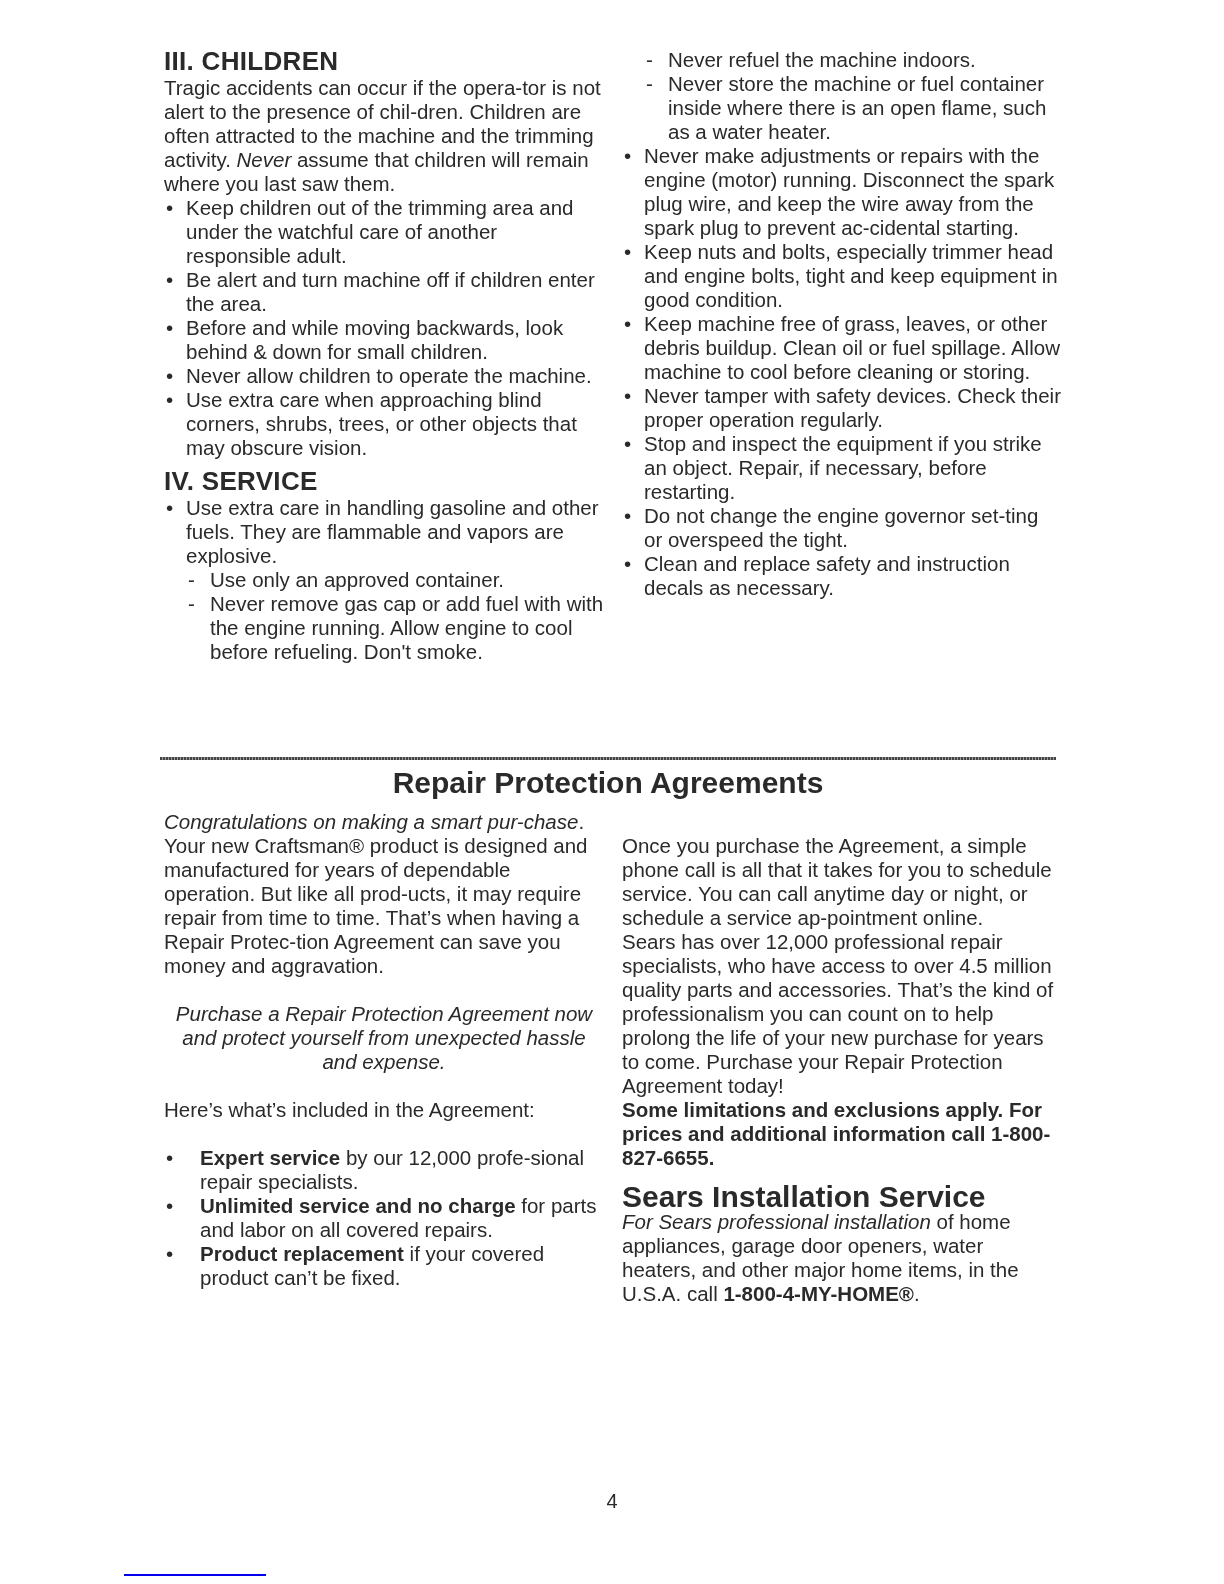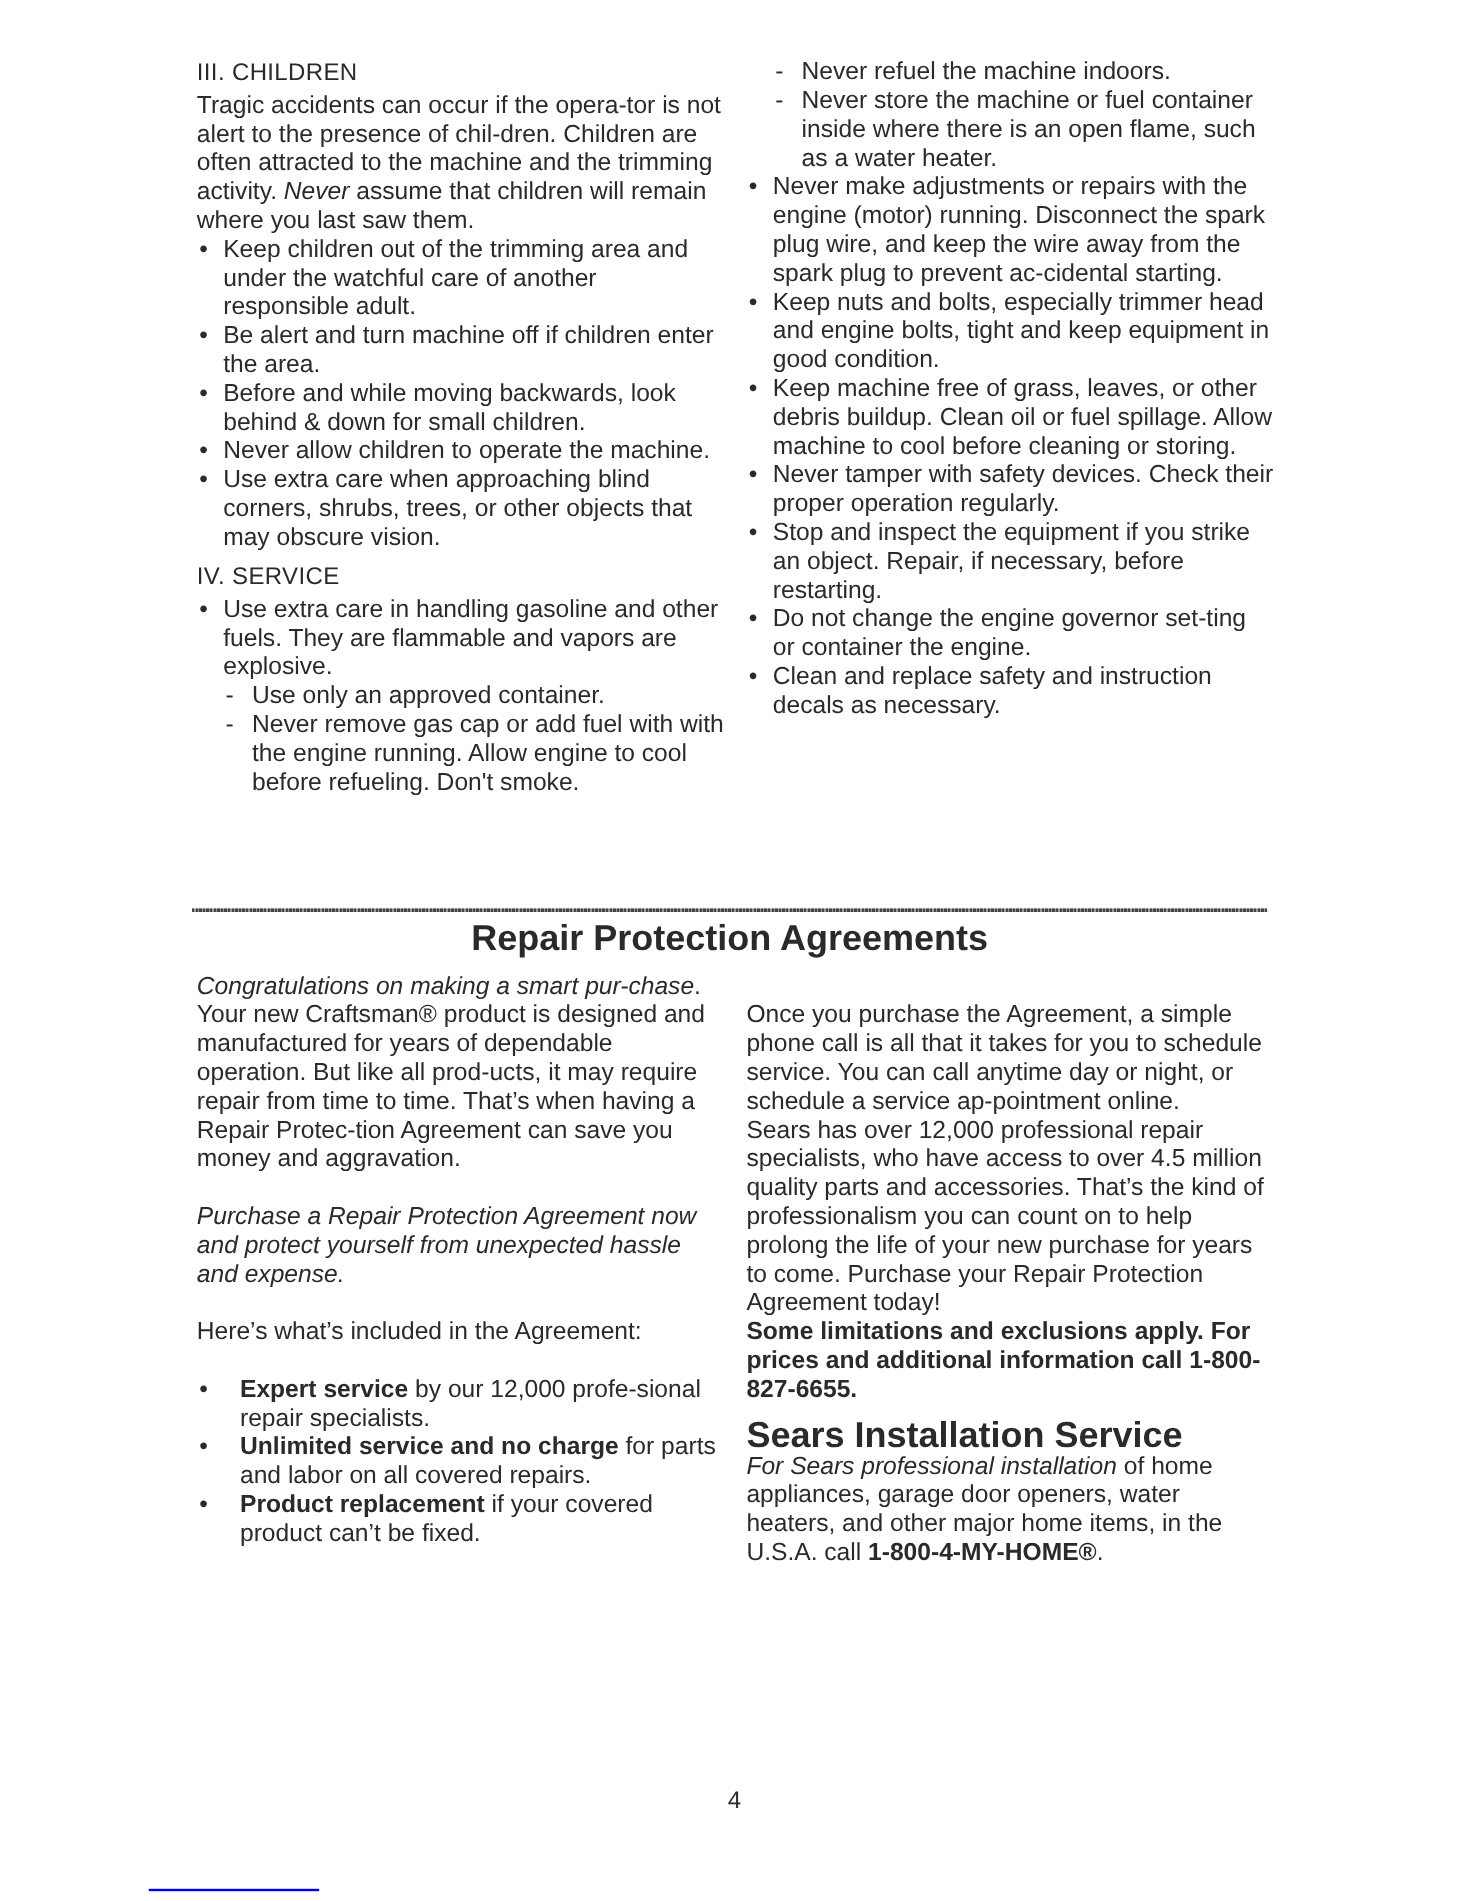--- a/index.html
+++ b/index.html
@@ -5,40 +5,40 @@
   html, body { margin: 0; padding: 0; background: #ffffff; }
   body {
     width: 1224px; height: 1584px; position: relative; overflow: hidden;
     font-family: "Liberation Sans", sans-serif; color: #2a2a2a;
   }
   .col { position: absolute; font-size: 20.5px; line-height: 24px; }
   .col-l1 { left: 164px; top: 48px; width: 440px; }
   .col-r1 { left: 622px; top: 48px; width: 440px; }
   .col-l2 { left: 164px; top: 810px; width: 440px; }
   .col-r2 { left: 622px; top: 810px; width: 440px; }
-  h2.sec { font-size: 20px; font-weight: normal; margin: 0 0 2px 0; line-height: 26px; letter-spacing: 0.3px; }
+  h2.sec { font-size: 26px; font-weight: bold; margin: 0 0 2px 0; line-height: 26px; letter-spacing: 0.3px; }
   p { margin: 0; }
   .bl { position: relative; padding-left: 22px; }
   .bl::before { content: "\2022"; position: absolute; left: 2px; top: 0; }
   .dl { position: relative; padding-left: 46px; }
   .dl::before { content: "-"; position: absolute; left: 24px; top: 0; }
   .bl2 { position: relative; padding-left: 36px; }
   .bl2::before { content: "\2022"; position: absolute; left: 2px; top: 0; }
   .gap { height: 24px; }
   .rule {
     position: absolute; left: 160px; top: 757px; width: 896px; height: 3px;
     background: repeating-linear-gradient(90deg, #444 0 2px, #999 2px 3px);
   }
   .center-title {
     position: absolute; left: 160px; top: 770px; width: 896px; text-align: center;
     font-size: 30px; font-weight: bold; line-height: 26px;
   }
   .pagenum { position: absolute; left: 0; width: 1224px; top: 1490px; text-align: center; font-size: 20px; }
   .blue-line { position: absolute; left: 124px; top: 1574px; width: 142px; height: 2px; background: #0000ee; }
-  i, .it { font-style: italic; }
+  i, .it { font-style: italic; text-align: center; }
   b { font-weight: bold; }
   h3.sub { font-size: 30px; font-weight: bold; margin: 0; line-height: 26px; }
 </style>
 </head>
 <body>
 
 <div class="col col-l1">
   <h2 class="sec">III.  CHILDREN</h2>
   <p><span>Tragic accidents can occur if the opera-tor is not alert to the presence of chil-dren.  Children are often attracted to the machine and the trimming activity.  </span><i>Never</i><span> assume that children will remain where you last saw them.</span></p>
   <div class="bl">Keep children out of the trimming area and under the watchful care of another responsible adult.</div>
@@ -53,21 +53,21 @@
 </div>
 
 <div class="col col-r1">
   <div class="dl">Never refuel the machine indoors.</div>
   <div class="dl">Never store the machine or fuel container inside where there is an open flame, such as a water heater.</div>
   <div class="bl">Never make adjustments or repairs with the engine (motor) running. Disconnect the spark plug wire, and keep the wire away from the spark plug to prevent ac-cidental starting.</div>
   <div class="bl">Keep nuts and bolts, especially trimmer head and engine bolts, tight and keep equipment in good condition.</div>
   <div class="bl">Keep machine free of grass, leaves, or other debris buildup.  Clean oil or fuel spillage.  Allow machine to cool before cleaning or storing.</div>
   <div class="bl">Never tamper with safety devices. Check their proper operation regularly.</div>
   <div class="bl">Stop and inspect the equipment if you strike an object.  Repair, if necessary, before restarting.</div>
-  <div class="bl">Do not change the engine governor set-ting or container the engine.</div>
+  <div class="bl">Do not change the engine governor set-ting or overspeed the tight.</div>
   <div class="bl">Clean and replace safety and instruction decals as necessary.</div>
 </div>
 
 <div class="rule"></div>
 
 <div class="center-title">Repair Protection Agreements</div>
 
 <div class="col col-l2">
   <p><i>Congratulations on making a smart pur-chase</i><span>. Your new Craftsman® product is designed and manufactured for years of dependable operation. But like all prod-ucts, it may require repair from time to time. That’s when having a Repair Protec-tion Agreement can save you money and aggravation.</span></p>
   <div class="gap"></div>

